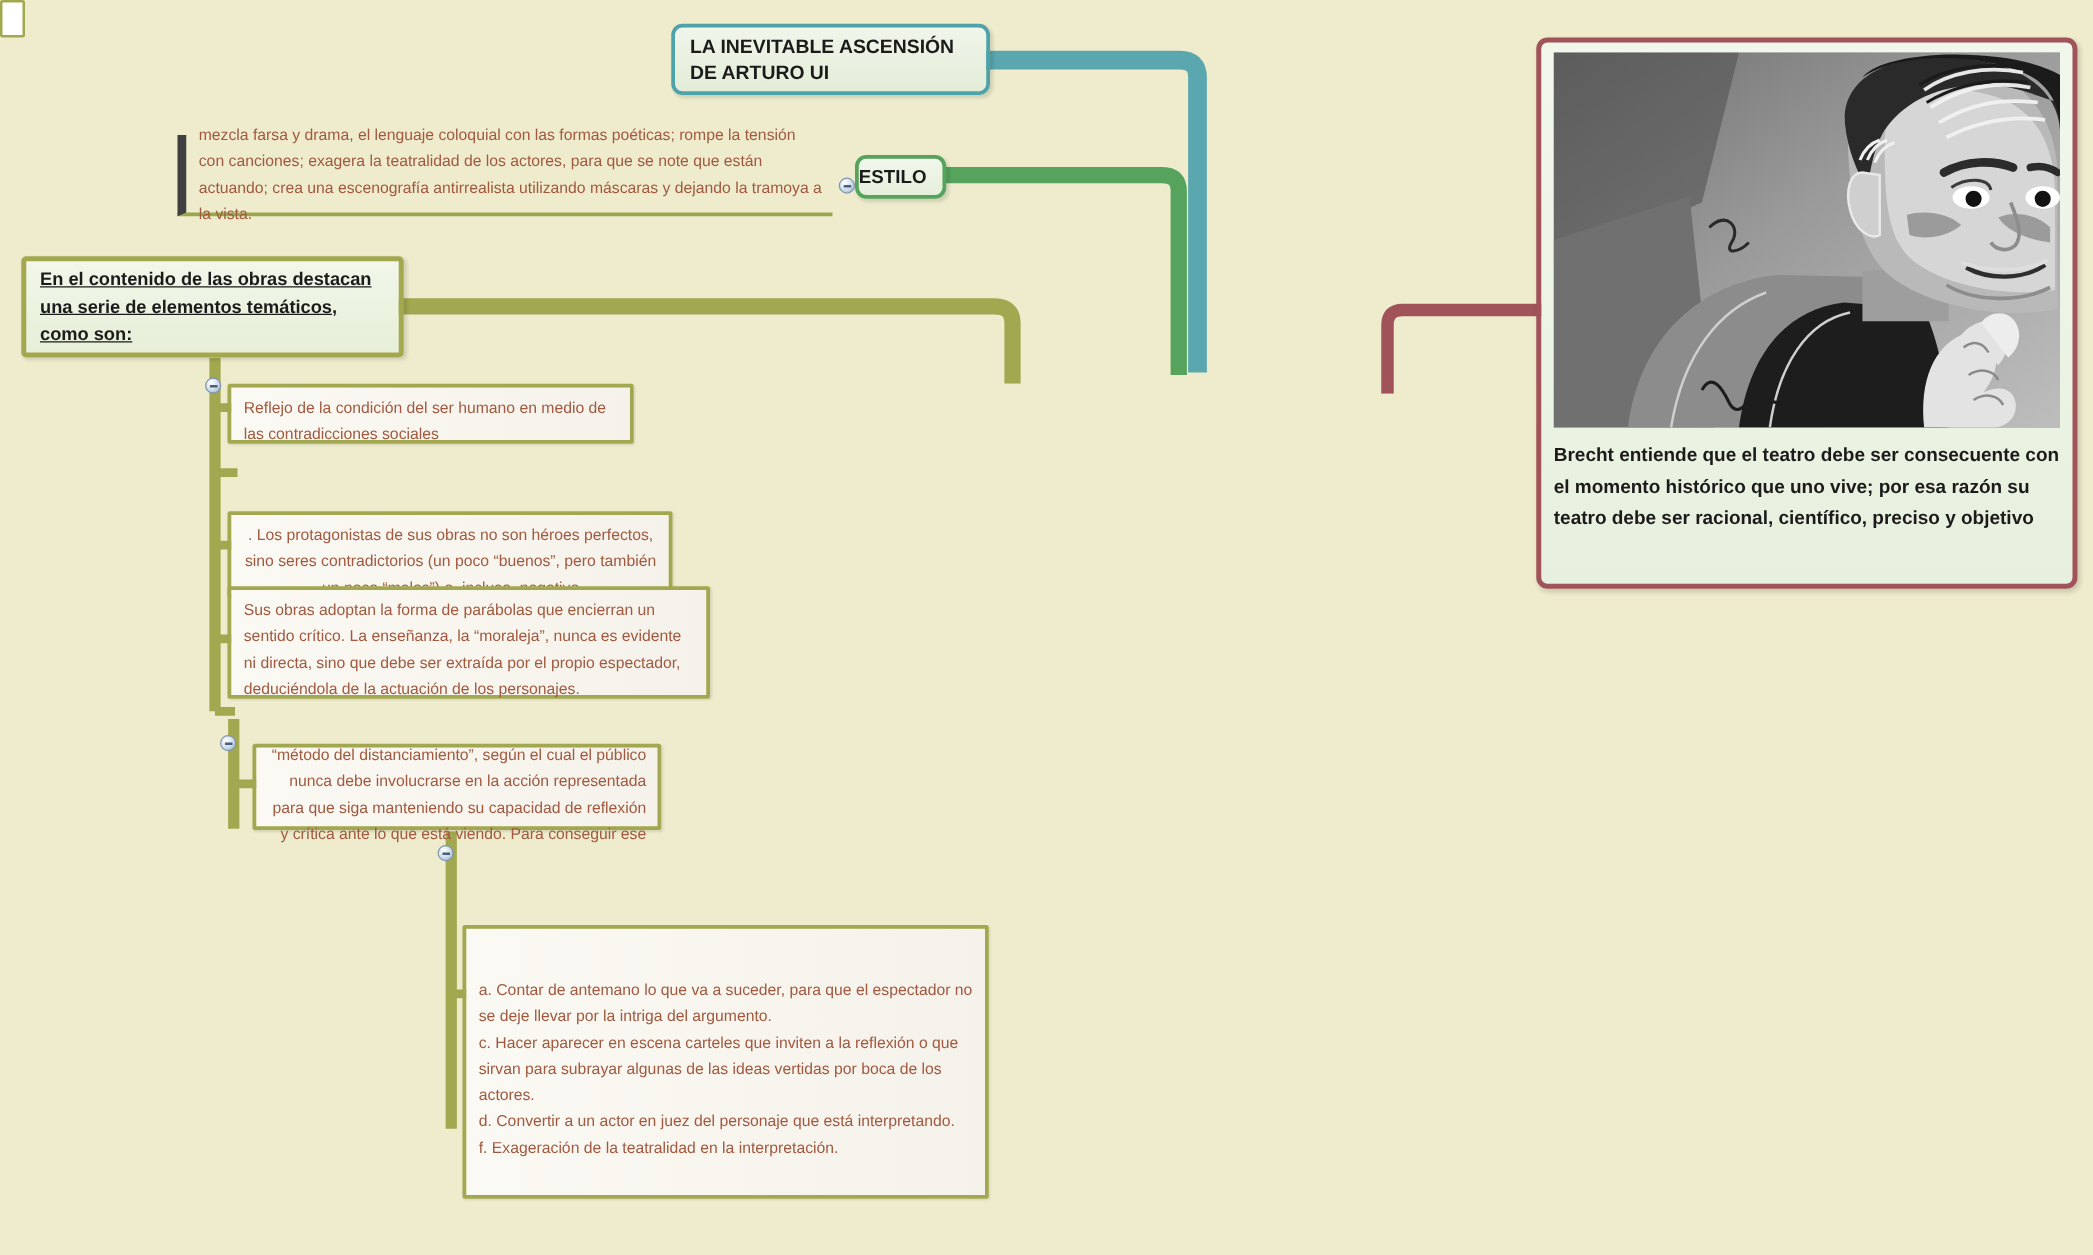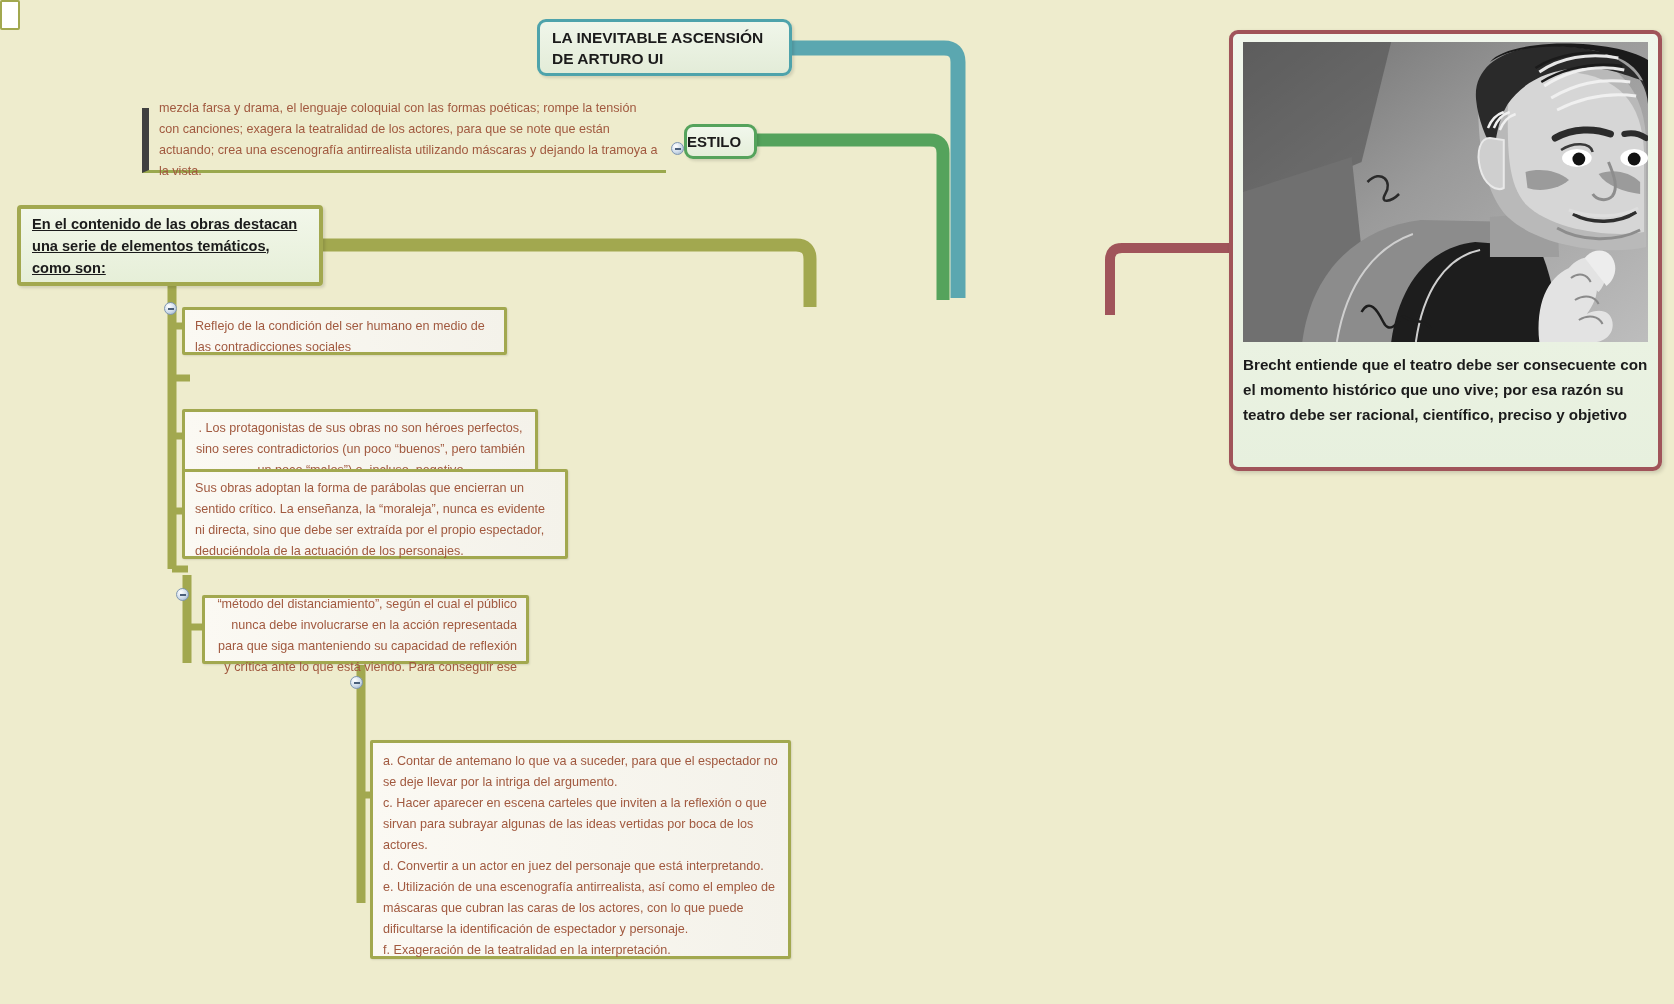--- a/index.html
+++ b/index.html
@@ -215,21 +215,20 @@
     <div class="inner">
         <div class="txt">“método del distanciamiento”, según el cual el público nunca debe involucrarse en la acción representada para que siga manteniendo su capacidad de reflexión y crítica ante lo que está viendo. Para conseguir ese</div>
       </div>
   </div>
 
   <div class="mm-box child" style="left:370px; top:692px; width:421px; height:219px;margin-top:48px;">
     <div class="inner" id="recursos-inner">
       <div class="txt">a. Contar de antemano lo que va a suceder, para que el espectador no se deje llevar por la intriga del argumento.</div>
       <div class="txt">c. Hacer aparecer en escena carteles que inviten a la reflexión o que sirvan para subrayar algunas de las ideas vertidas por boca de los actores.</div>
       <div class="txt">d. Convertir a un actor en juez del personaje que está interpretando.</div>
-      <div class="txt">e. Utilización de una escenografía antirrealista, así como el empleo de máscaras que cubran las caras de los actores, con lo que puede dificultarse la identificación de espectador y personaje.</div>
       <div class="txt">f. Exageración de la teatralidad en la interpretación.</div>
     </div>
   </div>
 
   <div id="panel-brecht">
     <svg id="brecht-portrait" viewBox="0 0 410 300" preserveAspectRatio="none">
       <defs>
         <linearGradient id="bg" x1="0" y1="0" x2="1" y2="1">
           <stop offset="0%" stop-color="#6e6e6e"></stop>
           <stop offset="45%" stop-color="#9a9a9a"></stop>

